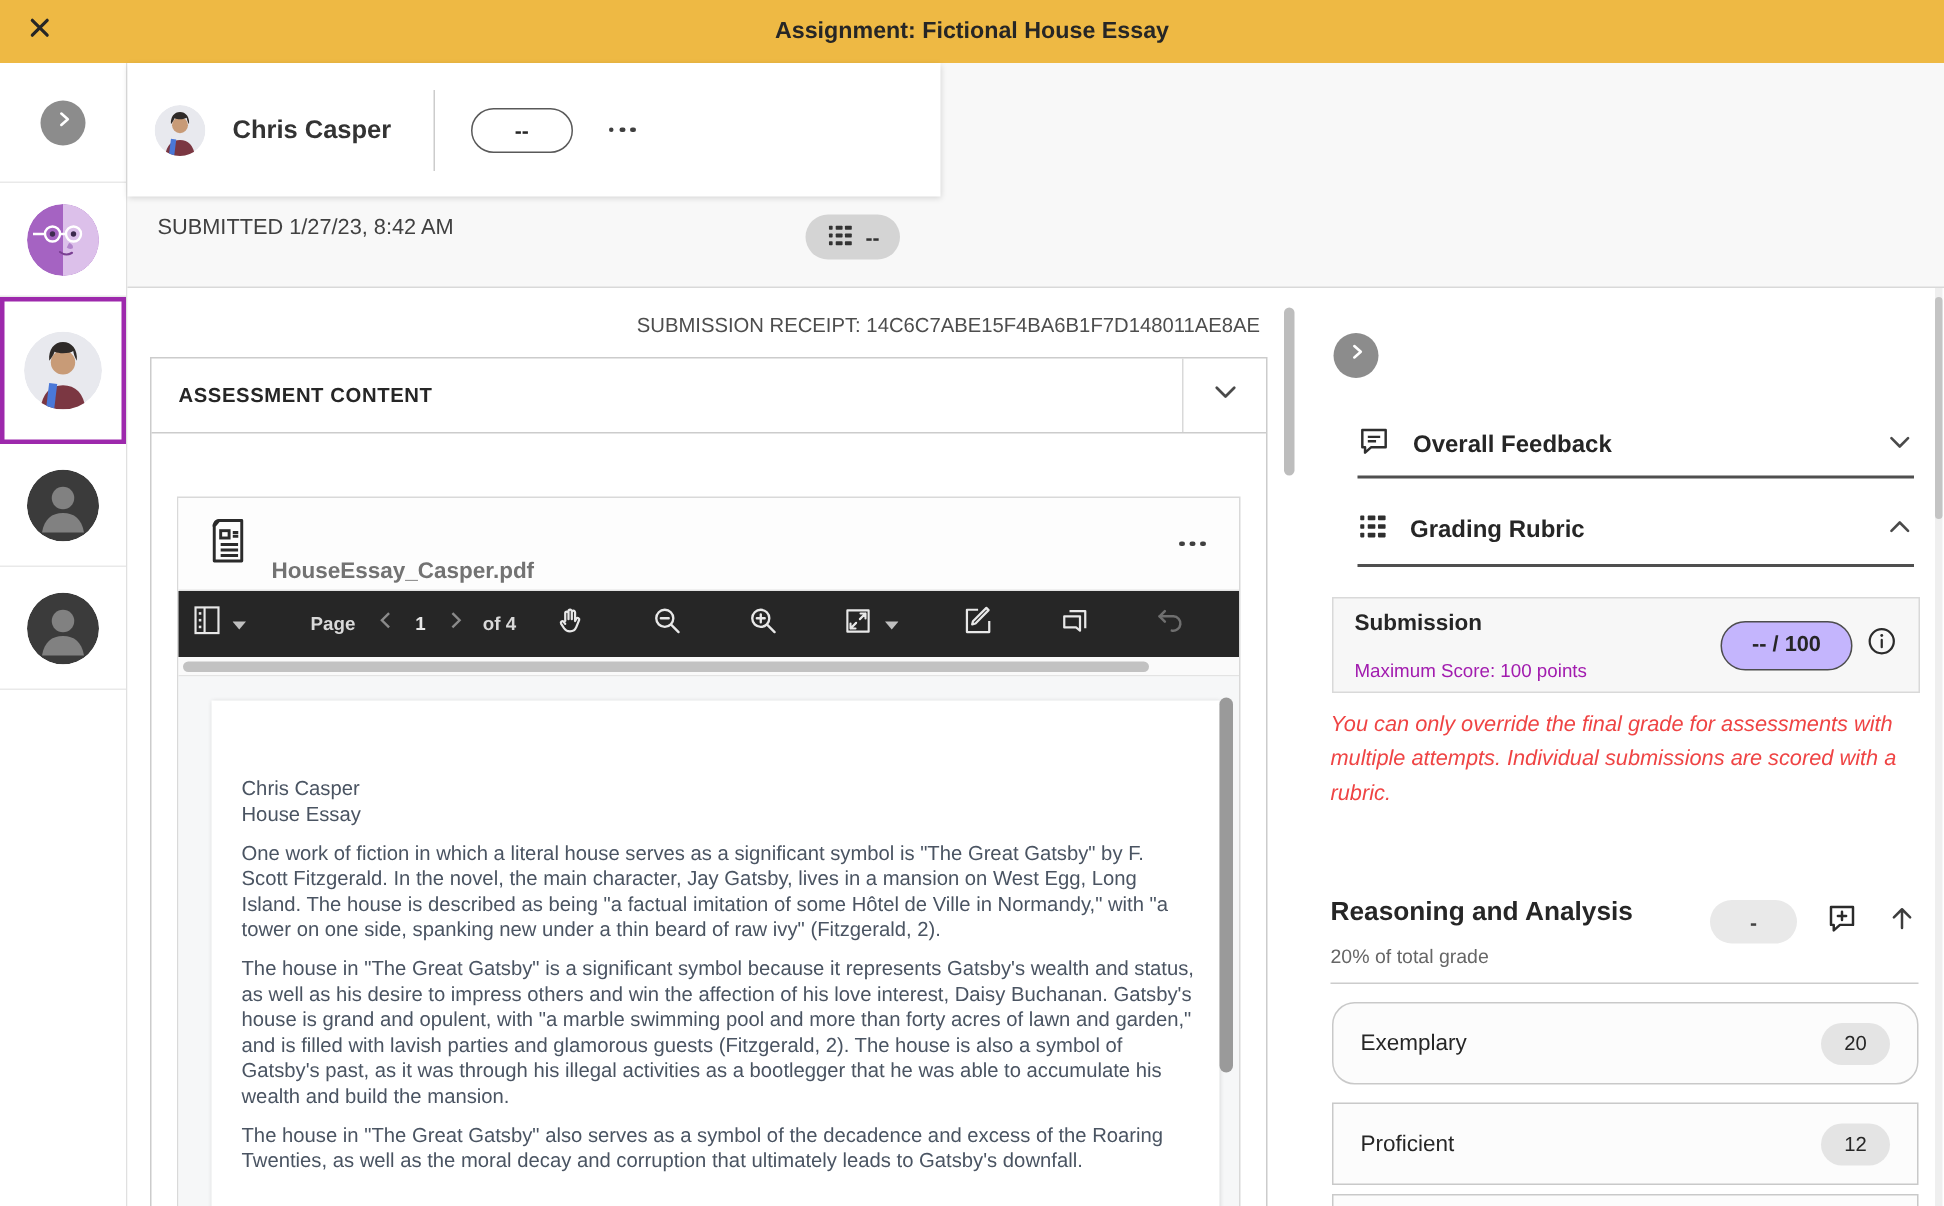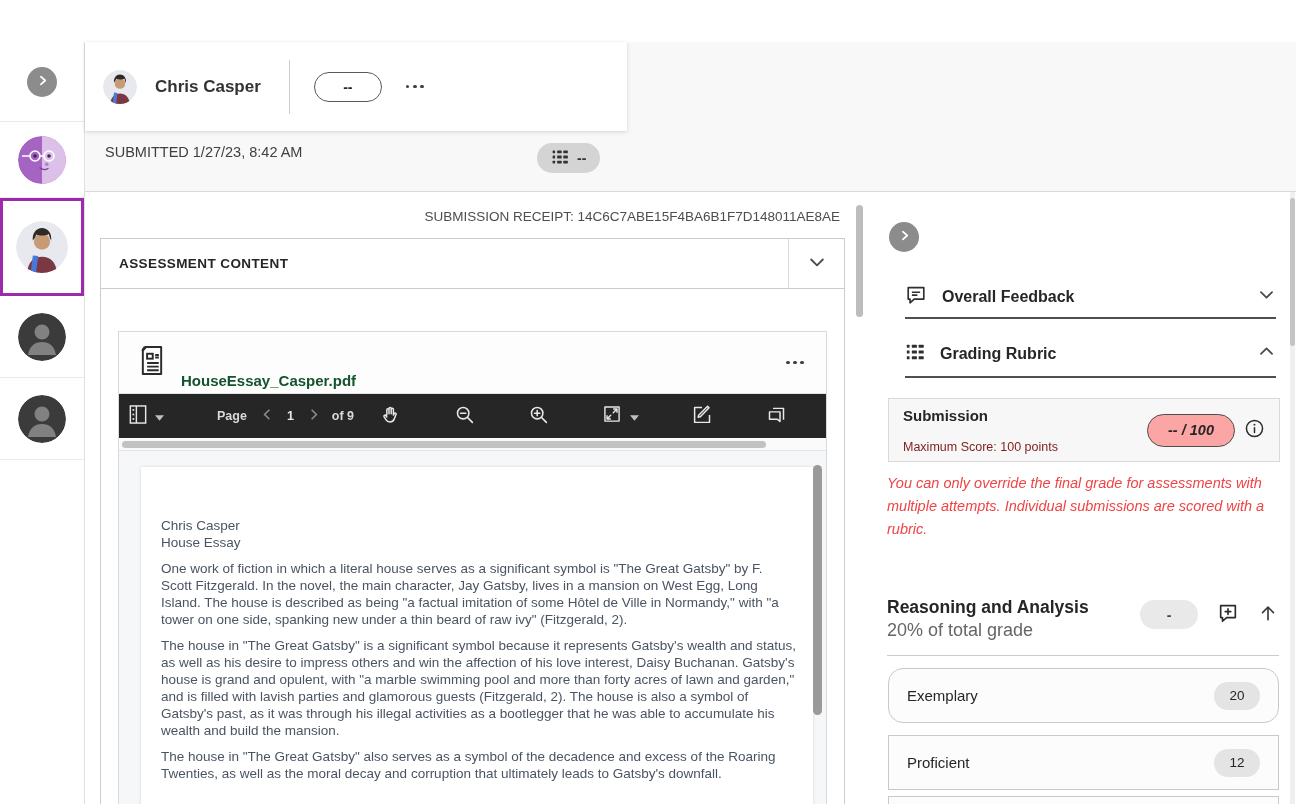--- a/index.html
+++ b/index.html
@@ -54,30 +54,30 @@
   .receipt { position:absolute; top:17px; right:40px; font-size:13.5px; color:#4d4d4d; }
   .acpanel { position:absolute; left:15px; top:46px; width:745px; height:570px; border:1px solid #ccc; background:#fff; }
   .acpanel-head { height:50px; border-bottom:1px solid #ccc; display:flex; align-items:center; padding-left:18px; }
   .acpanel-title { font-size:13.5px; font-weight:700; color:#262626; letter-spacing:.03em; }
   .acpanel-chev { margin-left:auto; width:56px; height:100%; border-left:1px solid #d9d9d9; display:flex;
                   align-items:center; justify-content:center; cursor:pointer; }
 
   .file-card { margin:42px 17px 0; border:1px solid #d9d9d9; }
   .file-head { height:62px; background:#fdfdfd; display:flex; align-items:center; padding:0 18px;
                border-bottom:1px solid #e3e3e3; }
-  .file-name { margin-left:14px; font-size:15px; font-weight:700; color:#14532d;margin-top:36px; }
+  .file-name { margin-left:14px; font-size:15px; font-weight:700; color:#737373;margin-top:36px; }
   .file-head .dots { margin-left:auto; }
 
   .pdf-toolbar { height:44px; background:#262626; display:flex; align-items:center; padding:0 10px;
                  overflow:hidden; }
   .pdf-toolbar .tbtn { display:flex; align-items:center; justify-content:center; cursor:pointer; flex:none; }
   .tb-label { color:#d9d9d9; font-size:12.5px; font-weight:700; flex:none; }
   .tb-page-num { color:#e8e8e8; font-size:12.5px; font-weight:700; flex:none; cursor:pointer; }
   .pdf-toolbar .gap8 { margin-left:8px; } .pdf-toolbar .gap14 { margin-left:14px; }
-  .pdf-toolbar .gap16 { margin-left:16px; } .pdf-toolbar .gap21 { margin-left:21px;padding-left:32px; }
+  .pdf-toolbar .gap16 { margin-left:16px; } .pdf-toolbar .gap21 { margin-left:11px;padding-left:32px; }
   .pdf-toolbar .gap26 { margin-left:26px; }
   .partial-clip { width:11px; overflow:hidden; }
 
   .hscroll { height:13px; background:#fafafa; border-bottom:1px solid #e3e3e3; position:relative; }
   .hthumb { position:absolute; left:3px; top:3px; height:7px; width:644px; background:#c2c2c2; border-radius:4px; cursor:pointer; }
 
   .viewport { height:354px; background:#f6f7f8; position:relative; overflow:hidden; }
   .page { position:absolute; left:22px; top:16px; width:672px; height:560px; background:#fff;
           box-shadow:0 0 3px rgba(0,0,0,.14); padding:50px 16px 0 20px; }
   .essay { font-size:13.5px; line-height:17px; color:#4a5462; }
@@ -93,38 +93,38 @@
   .sec-row { position:absolute; left:25px; right:20px; display:flex; align-items:center;
              border-bottom:2px solid #4f4f4f; cursor:pointer; }
   .sec-overall { top:84px; height:43px; }
   .sec-rubric { top:139px; height:47px; }
   .sec-label { margin-left:15px; font-size:16px; font-weight:700; color:#262626; }
   .sec-chev { margin-left:auto; }
 
   .score-card { position:absolute; left:8px; top:206px; width:392px; height:64px; background:#f7f7f7;
                 border:1px solid #d9d9d9; display:flex; align-items:center; padding:0 14px; }
   .sc-title { font-size:15px; font-weight:700; color:#262626; }
-  .sc-sub { font-size:12.5px; color:#7f1d1d; margin-top:16px; }
+  .sc-sub { font-size:12.5px; color:#a21caf; margin-top:16px; }
   .sc-pill { margin-left:auto; height:33px; min-width:88px; border:1.5px solid #4d4d4d; border-radius:17px;
-             background:#fca5a5; display:flex; align-items:center; justify-content:center; font-size:14.5px;
-             font-weight:700; color:#262626; padding:0 14px; cursor:pointer;font-style:italic; }
+             background:#c4b5fd; display:flex; align-items:center; justify-content:center; font-size:14.5px;
+             font-weight:700; color:#262626; padding:0 14px; cursor:pointer; }
   .info-btn { margin-left:9px; display:flex; cursor:pointer; }
 
   .note { position:absolute; left:7px; top:280px; width:402px; font-style:italic; font-size:14.5px;
           line-height:1.58; color:#ef4444; }
 
   .toggle-row { position:absolute; left:7px; top:359px; display:flex; align-items:center; gap:17px; }
   .toggle { width:46px; height:23px; border-radius:12px; background:#d9d9d9; position:relative; cursor:pointer; flex:none; }
   .knob { position:absolute; left:0; top:0; width:23px; height:23px; border-radius:50%; background:#707070;
           display:flex; align-items:center; justify-content:center; }
   .toggle-label { font-size:15px; color:#333; }
 
   .crit { position:absolute; left:7px; top:405px; right:18px; display:flex; align-items:flex-start; }
   .crit-title { font-size:17.5px; font-weight:700; color:#262626; }
-  .crit-sub { font-size:18px; color:#666; margin-top:2px; }
+  .crit-sub { font-size:13px; color:#666; margin-top:12px; }
   .crit-right { margin-left:auto; display:flex; align-items:center; gap:19px; margin-top:3px; }
   .crit-pill { width:58px; height:29px; border-radius:15px; background:#e9e9e9; display:flex; align-items:center;
                justify-content:center; font-size:14px; font-weight:700; color:#444; cursor:pointer; }
   .icon-btn { display:flex; cursor:pointer; }
   .crit-divider { position:absolute; left:7px; right:17px; top:463px; height:1px; background:#ccc; }
 
   .level-row { position:absolute; left:8px; width:391px; height:55px; border:1px solid #c9c9c9; background:#fcfcfc;
                display:flex; align-items:center; padding:0 18px; cursor:pointer; }
   .lvl1 { top:476px;border-radius:15px; } .lvl2 { top:543px; }
   .lvl3 { top:604px; height:20px; }
@@ -135,20 +135,28 @@
 
   .rscroll-track { position:absolute; right:1px; top:0; bottom:0; width:5px; background:#efefef; }
   .rscroll-thumb { position:absolute; right:1px; top:6px; width:5px; height:148px; background:#c4c4c4;
                    border-radius:3px; cursor:pointer; }
 </style>
 </head>
 <body>
 
 <div id="stage">
 
+  <div class="topbar">
+    <span class="close-btn">
+        <span><svg width="17" height="17" viewBox="0 0 24 24" fill="none" stroke="#262626" stroke-width="3" stroke-linecap="round">
+            <path d="M5 5l14 14M19 5L5 19"></path>
+          </svg></span>
+      </span>
+    <span class="topbar-title">Assignment: Fictional House Essay</span>
+  </div>
 
   <div class="rail">
     <div class="rail-sec rs1">
       <span class="circle-btn">
           <span><svg width="13" height="13" viewBox="0 0 24 24" fill="none" stroke="#fff" stroke-width="3.2" stroke-linecap="round" stroke-linejoin="round">
               <path d="M9 5l8 7-8 7"></path>
             </svg></span>
         </span>
     </div>
     <div class="rail-sec rs2">
@@ -273,21 +281,21 @@
               <span><svg width="8" height="13" viewBox="0 0 10 16" fill="none" stroke="#8a8a8a" stroke-width="2">
                   <path d="M8 2L2 8l6 6"></path>
                 </svg></span>
             </span>
           <span class="tb-page-num gap16">1</span>
           <span class="tbtn gap16">
               <span><svg width="8" height="13" viewBox="0 0 10 16" fill="none" stroke="#8a8a8a" stroke-width="2">
                   <path d="M2 2l6 6-6 6"></path>
                 </svg></span>
             </span>
-          <span class="tb-label gap14">of 9</span>
+          <span class="tb-label gap14">of 4</span>
           <span class="tbtn gap26">
               <span><svg width="21" height="21" viewBox="0 0 24 24" fill="none" stroke="#e8e8e8" stroke-width="1.7" stroke-linecap="round" stroke-linejoin="round">
                   <path d="M7.8 12.5V6.6a1.25 1.25 0 0 1 2.5 0v4.6M10.3 11.2V5.2a1.25 1.25 0 0 1 2.5 0v6M12.8 11.2V6a1.25 1.25 0 0 1 2.5 0v6.6M15.3 12.6l1.1-1.9a1.15 1.15 0 0 1 2 1.1l-2.2 5.5c-.9 2.2-2.3 3.2-4.8 3.2-2.2 0-3.4-.7-4.5-2.4l-2.3-3.6a1.2 1.2 0 0 1 2-1.3l1.2 1.6"></path>
                 </svg></span>
             </span>
           <span class="tbtn gap21">
               <span><svg width="21" height="21" viewBox="0 0 24 24" fill="none" stroke="#e8e8e8" stroke-width="1.8" stroke-linecap="round">
                   <circle cx="10.5" cy="10.5" r="6.5"></circle>
                   <path d="M15.5 15.5L21 21M7.5 10.5h6"></path>
                 </svg></span>

